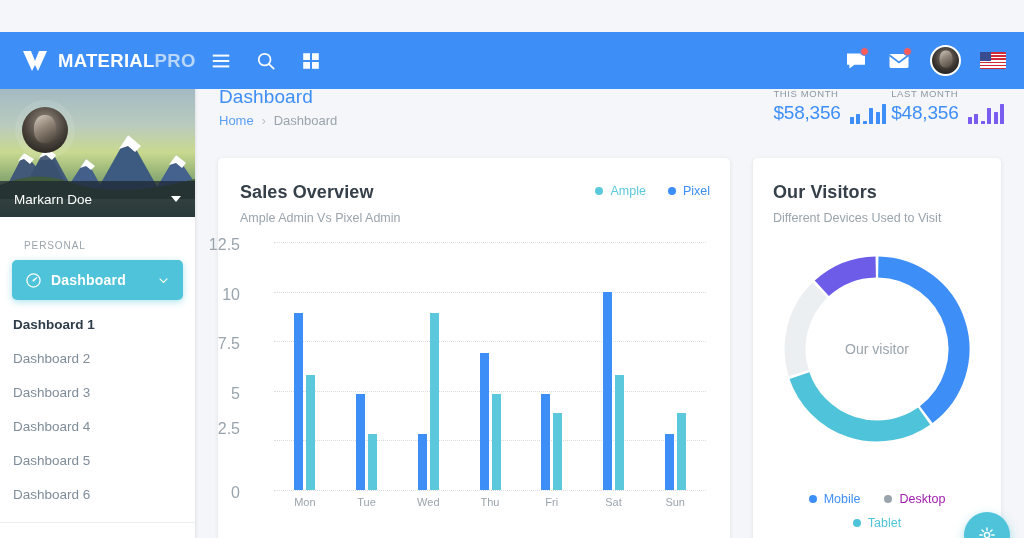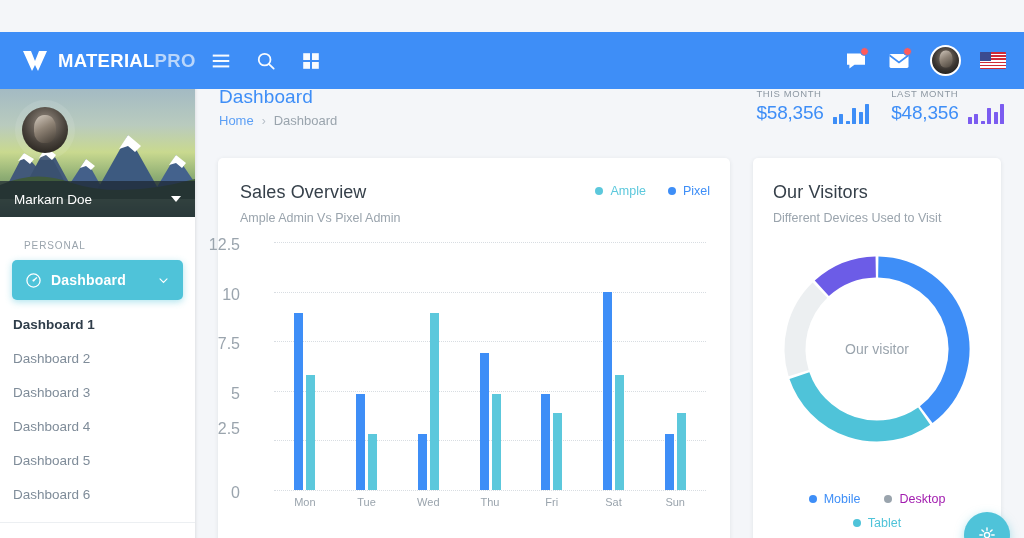--- a/index.html
+++ b/index.html
@@ -129,39 +129,39 @@
     font-size: 19px; color: #3e8ef7; letter-spacing: .1px;
   }
   .crumbs {
     position: absolute; left: 24px; top: 31px;
     display: flex; align-items: center; gap: 8px; font-size: 13px;
   }
   .crumb-home { color: #5c9ff5; cursor: pointer; }
   .crumb-sep { color: #b6bfc8; font-size: 12px; }
   .crumb-cur { color: #9aa4ad; }
 
-  .stats { position: absolute; right: 20px; top: 6px; display: flex; gap: 22px; align-items: center; }
+  .stats { position: absolute; right: 20px; top: 6px; display: flex; gap: 5px; align-items: center; }
   .stat-label {
     font-size: 9.5px; color: #8d98a3; letter-spacing: .6px; margin-bottom: 1px;
   }
   .stat-row { display: flex; align-items: flex-end; gap: 9px; }
   .stat-value { font-size: 19px; color: #3e8ef7; letter-spacing: -.2px; }
   .spark { display: flex; align-items: flex-end; gap: 2.5px; height: 24px; }
   .spark i { display: block; width: 4px; border-radius: .5px; }
 
   
   .content { position: absolute; left: 195px; top: 112px; width: 829px; height: 426px; }
   .card {
     position: absolute; background: #ffffff; border-radius: 5px;
     box-shadow: 0 1px 4px rgba(40,50,60,.10);
   }
   .card-sales { left: 23px; top: 14px; width: 512px; height: 388px; }
   .card-visitors { left: 558px; top: 14px; width: 248px; height: 400px; }
 
-  .card-title { font-size: 18px; color: #36404a; letter-spacing: .1px; }
+  .card-title { font-size: 18px; color: #36404a; letter-spacing: .1px; font-weight: bold; }
   .card-sub { font-size: 12.5px; color: #9aa4ad; margin-top: 8px; }
 
   .sales-head { padding: 24px 22px 0 22px; position: relative; }
   .legend-top { position: absolute; right: 20px; top: 26px; display: flex; gap: 22px; }
   .lg { display: flex; align-items: center; gap: 7px; font-size: 12.5px; cursor: pointer; }
   .lg .dot { width: 8px; height: 8px; border-radius: 50%; }
 
   
   .chart { position: absolute; left: 0; top: 74px; width: 512px; height: 300px; }
   .plot { position: absolute; left: 56px; top: 10px; width: 432px; height: 248px; }

